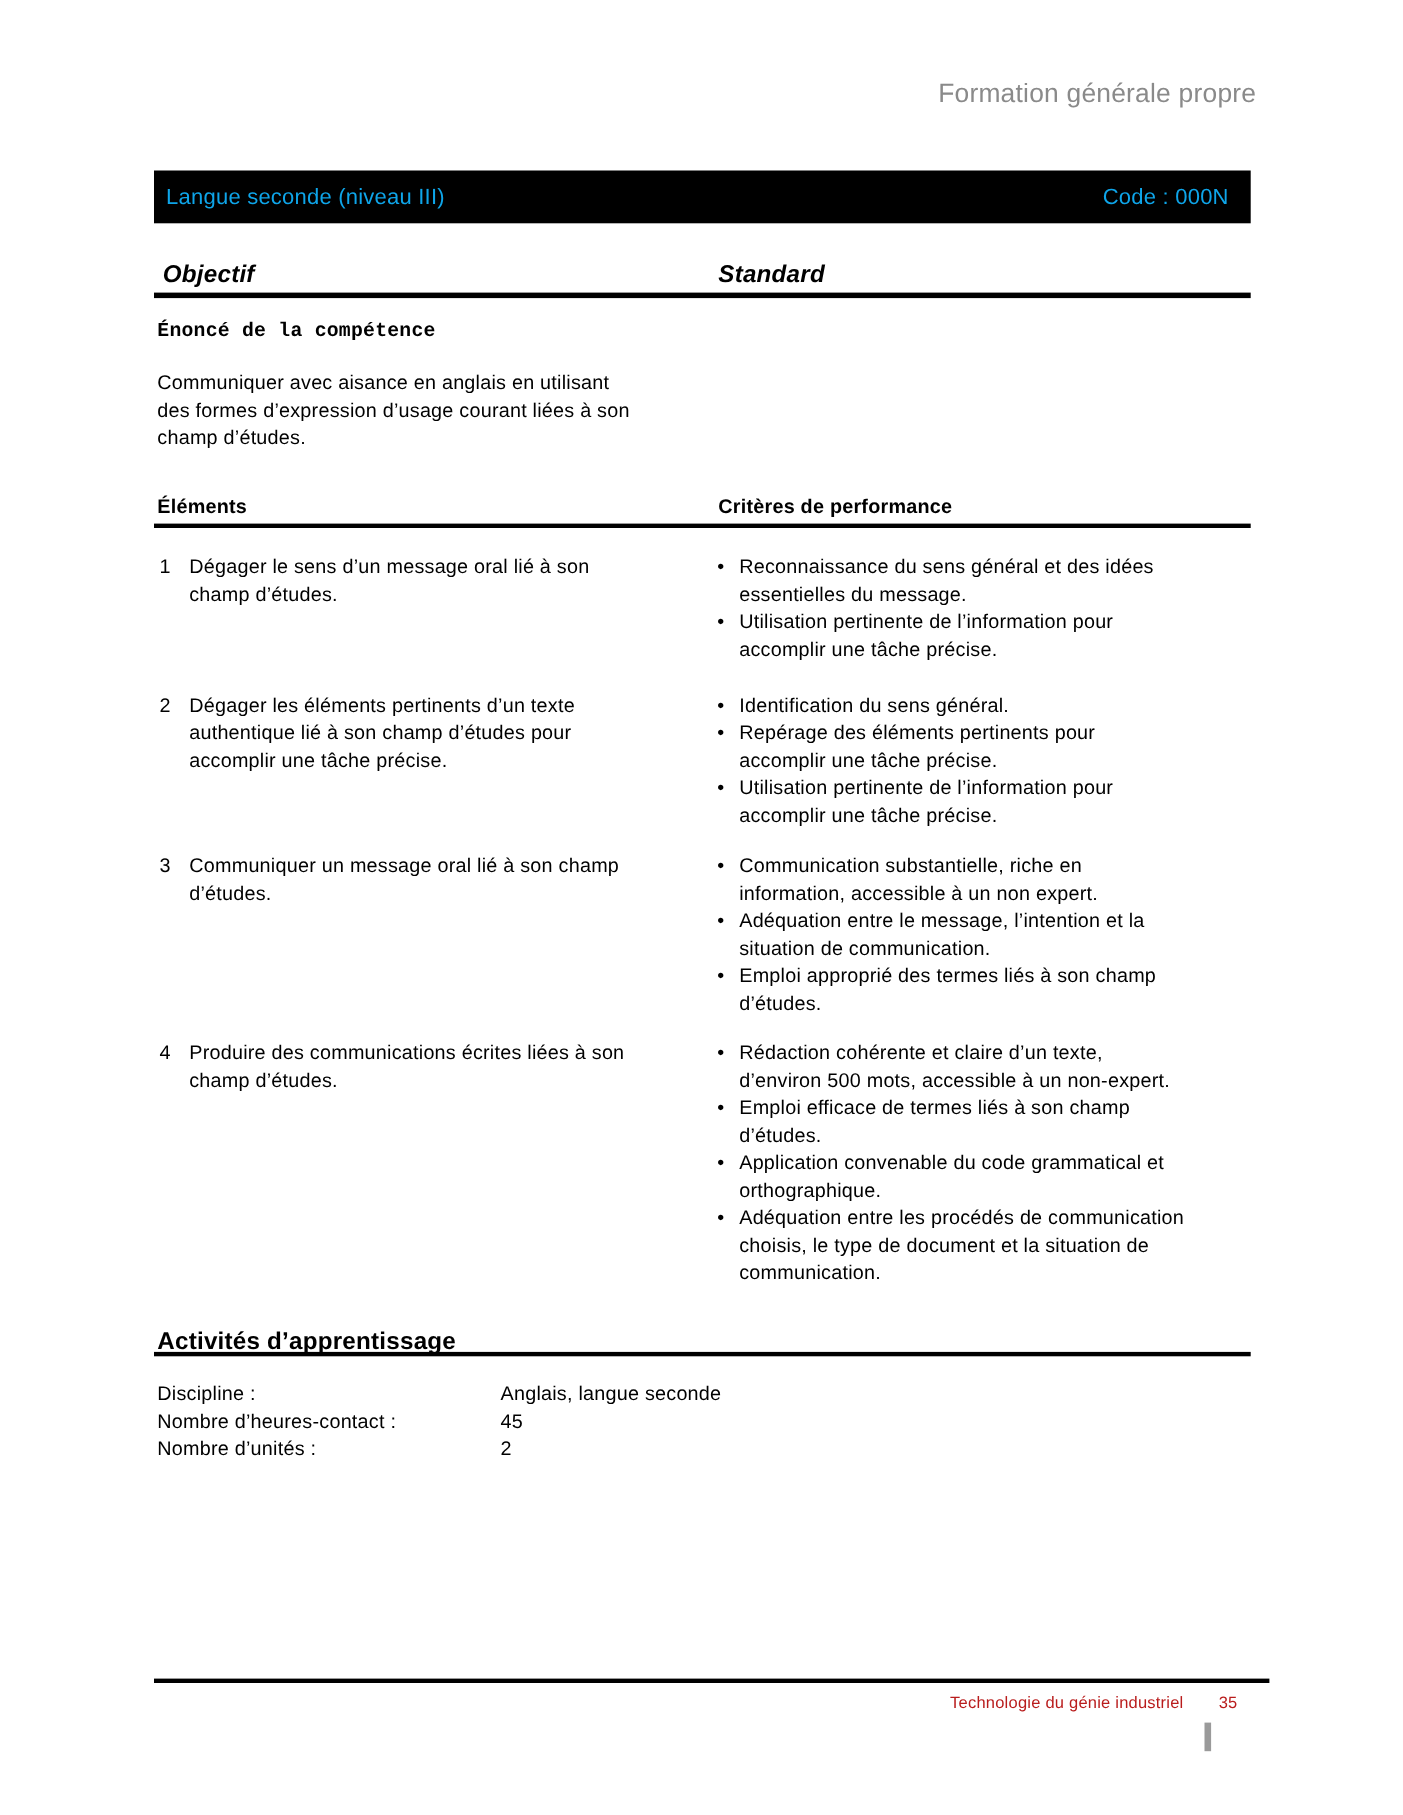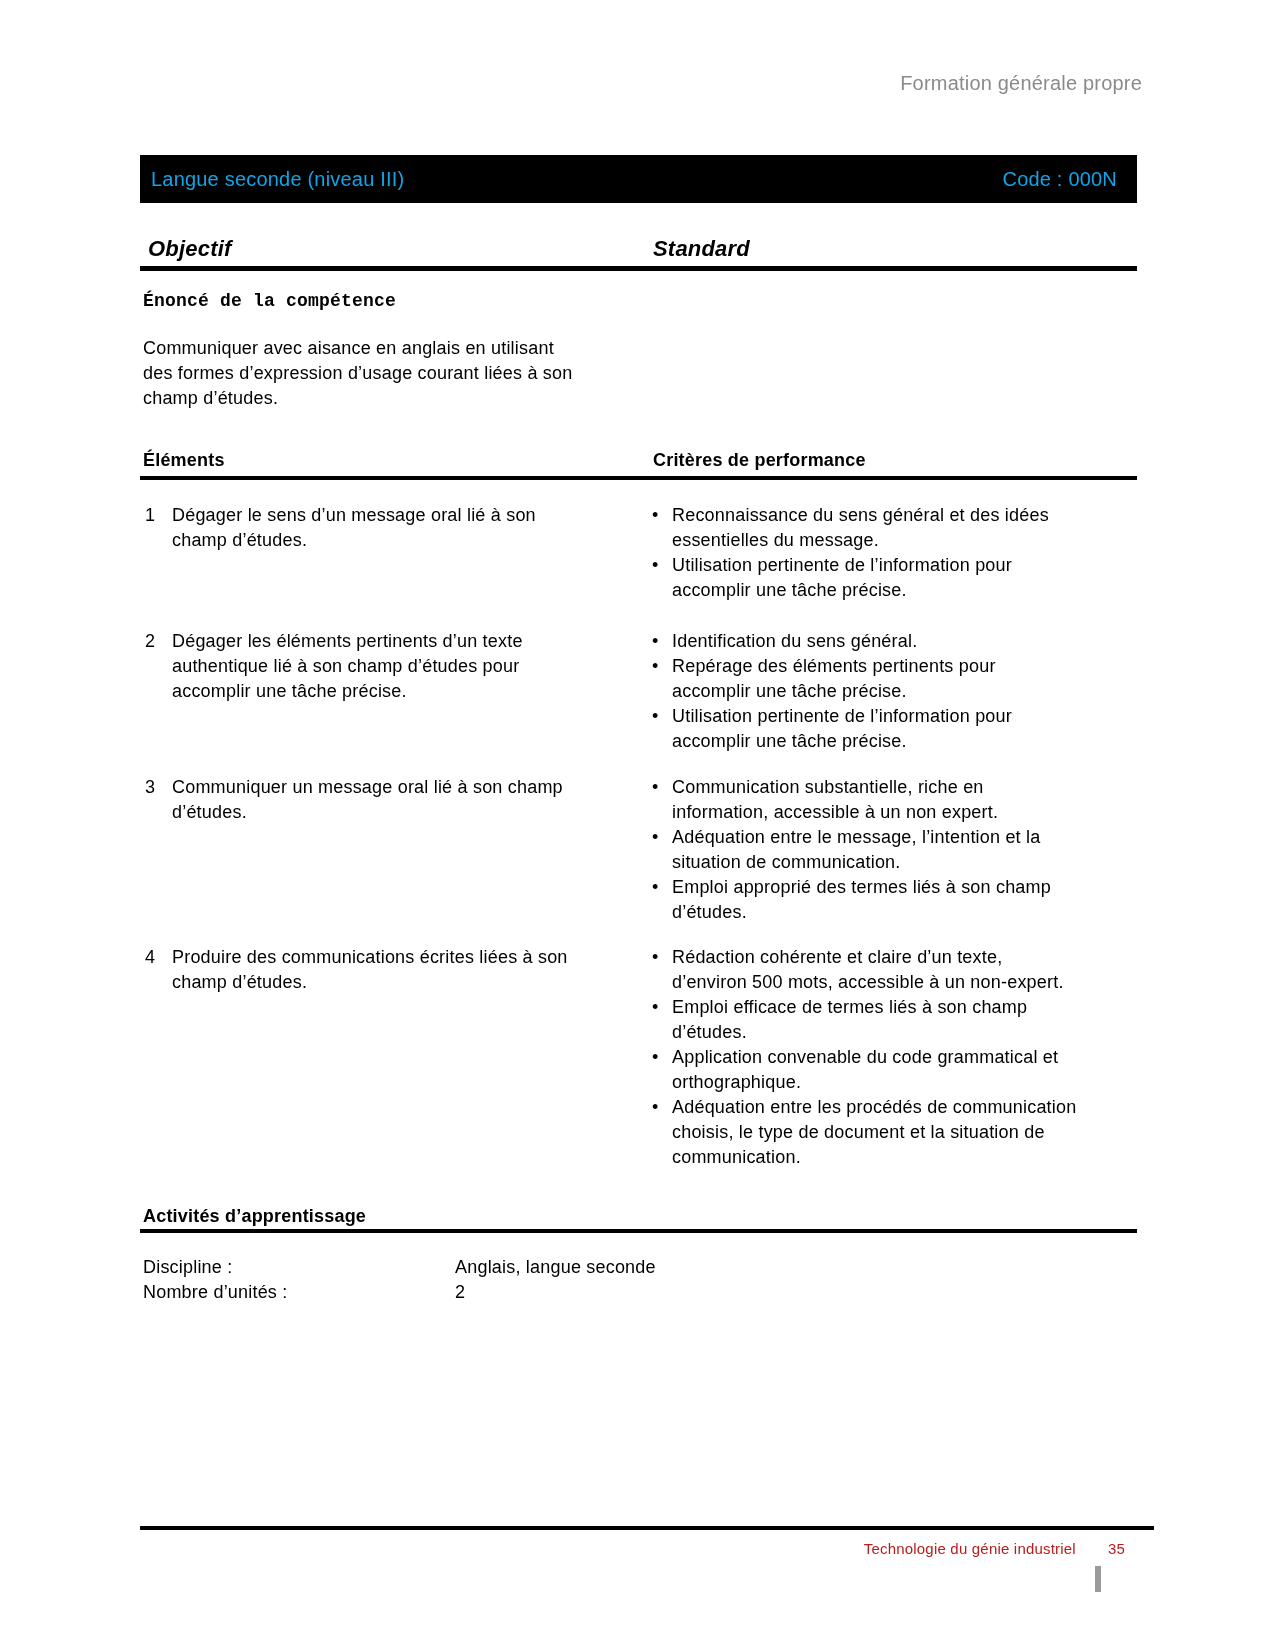--- a/index.html
+++ b/index.html
@@ -12,21 +12,21 @@
     color: #000000;
     overflow: hidden;
     letter-spacing: 0.2px;
   }
   .pre { white-space: pre-line; }
 
   .running-head {
     position: absolute;
     top: 72px;
     right: 133px;
-    font-size: 20px;
+    font-size: 24px;
     color: #8a8a8a;
   }
 
   .title-bar {
     position: absolute;
     left: 140px;
     top: 155px;
     width: 997px;
     height: 48px;
     background: #000000;
@@ -97,21 +97,21 @@
   .item-text { flex: 1; padding-right: 20px; }
   .item-right { width: 485px; }
   .bullet-row { display: flex; }
   .bullet-marker { width: 20px; flex: none; }
   .bullet-text { flex: 1; }
 
   .activities-heading {
     position: absolute;
     left: 143px;
     top: 1206px;
-    font-size: 18px;
+    font-size: 22px;
     font-weight: bold;
   }
   .info-rows {
     position: absolute;
     left: 143px;
     top: 1255px;
     font-size: 18px;
     line-height: 25px;
   }
   .info-row { display: flex; }
@@ -267,20 +267,24 @@
 
   <div class="activities-heading">Activités d’apprentissage</div>
   <div class="rule rule-c"></div>
 
   <div class="info-rows" id="info-rows">
       <div class="info-row">
         <div class="info-label">Discipline :</div>
         <div class="info-value">Anglais, langue seconde</div>
       </div>
       <div class="info-row">
+        <div class="info-label">Nombre d’heures-contact :</div>
+        <div class="info-value">45</div>
+      </div>
+      <div class="info-row">
         <div class="info-label">Nombre d’unités :</div>
         <div class="info-value">2</div>
       </div>
     </div>
 
   <div class="rule rule-footer"></div>
   <div class="footer-line">
     <span>Technologie du génie industriel</span>
     <span>35</span>
   </div>

